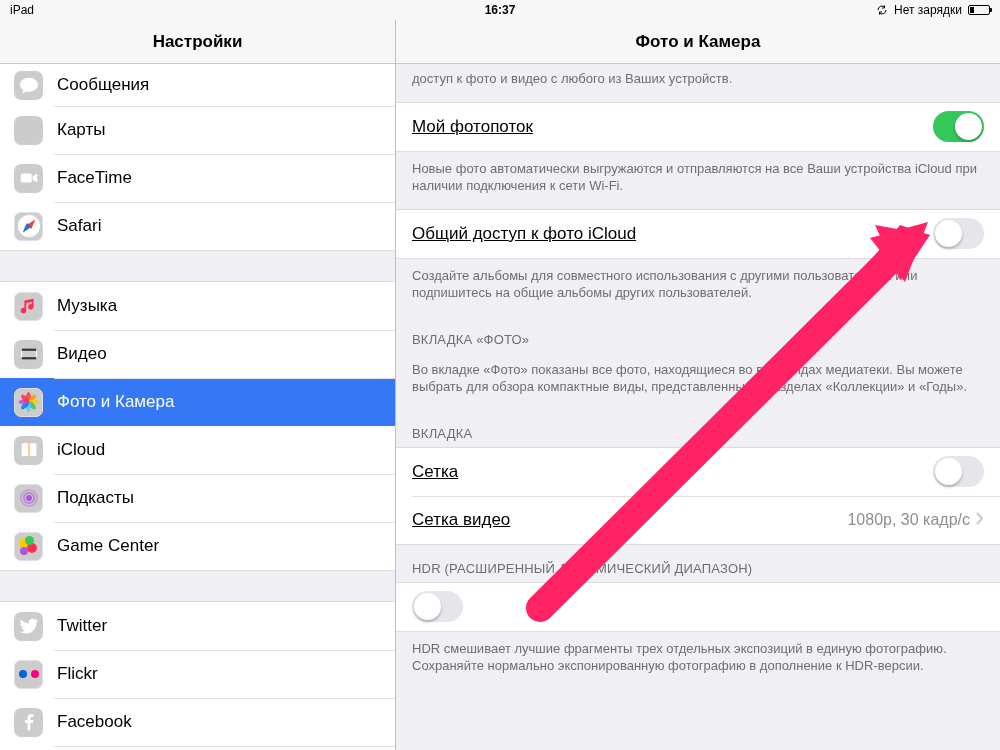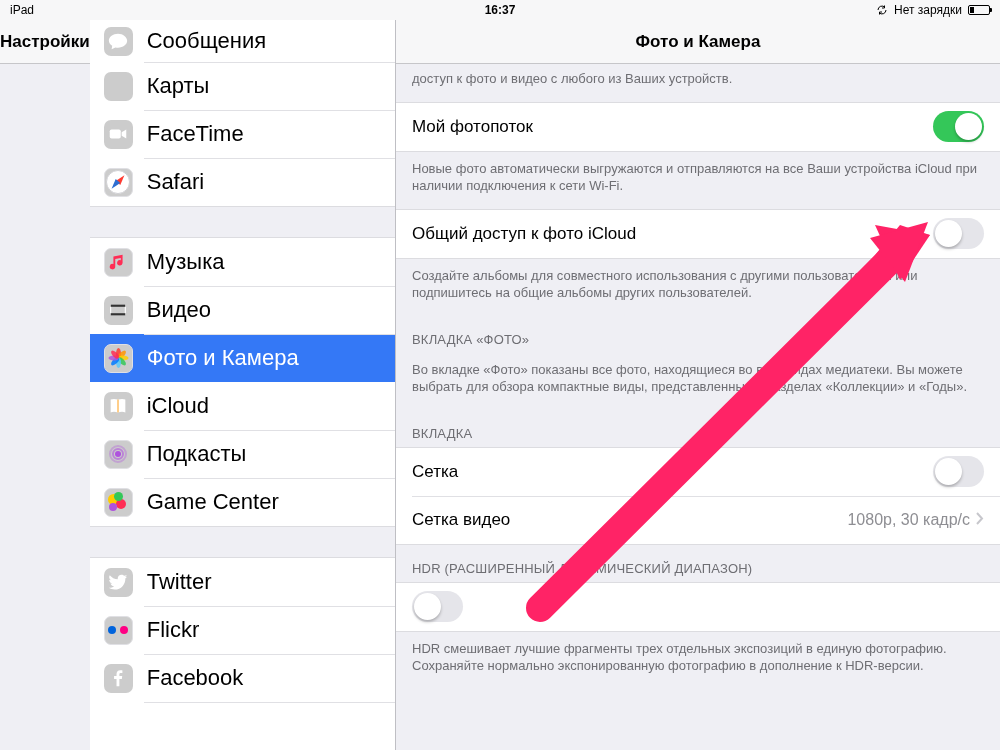--- a/index.html
+++ b/index.html
@@ -7,32 +7,32 @@
   .screen { width: 1000px; height: 750px; position: relative; display: flex; flex-direction: column; }
   .statusbar { height: 20px; background: #f7f7f8; display: flex; align-items: center; justify-content: space-between; padding: 0 10px; font-size: 12px; color: #000; position:relative; }
   .statusbar .center { position: absolute; left: 0; right: 0; text-align: center; pointer-events: none; font-weight:600; }
   .statusbar .right { display: flex; align-items: center; gap: 6px; margin-left:auto; }
   .battery-icon { width:22px; height:10px; border:1px solid #000; border-radius:2px; position:relative; }
   .battery-icon::after { content:""; position:absolute; right:-3px; top:2px; width:2px; height:4px; background:#000; border-radius:0 1px 1px 0;}
   .battery-icon .fill { position:absolute; left:1px; top:1px; bottom:1px; width:20%; background:#000; }
   .sync-icon svg { width:12px; height:12px; display:block; }
 
   .columns { flex:1; display:flex; min-height:0; }
-  .sidebar { width: 396px; border-right:1px solid #bfbfc4; background:#efeff4; display:flex; flex-direction:row; }
+  .sidebar { width: 396px; border-right:1px solid #bfbfc4; background:#efeff4; display:flex; flex-direction:column; }
   .header { height: 44px; display:flex; align-items:center; justify-content:center; background:#f7f7f8; border-bottom:1px solid #c6c6c9; font-weight:600; font-size:17px; }
   .sidebar .list { flex:1; overflow:hidden; }
   .group { margin-top: 0px; background:#fff; border-top:1px solid #dcdce0; border-bottom:1px solid #dcdce0; }
   .group + .group { margin-top: 30px; }
   .row { display:flex; align-items:center; height:48px; padding:0 14px; position:relative; }
   .row + .row::before { content:""; position:absolute; left:54px; right:0; top:0; height:1px; background:#e0e0e4; }
   .row.selected { background:#3478f6; color:#fff; }
   .row.selected + .row::before { display:none; }
   .row .icon { width:29px; height:29px; border-radius:7px; background:#ccc; margin-right:14px; display:flex; align-items:center; justify-content:center; color:#fff; flex-shrink:0; position:relative; overflow:hidden; }
   .row .icon svg { width:22px; height:22px; display:block; }
-  .row .label { font-size:22px; }
+  .row .label { font-size:17px; }
   .row.cut { height:42px; }
 
   
   .ic-messages { background:#34c759; }
   .ic-facetime { background:#34c759; }
   .ic-maps { background:linear-gradient(135deg,#8fd76a 0 40%,#ffe079 40% 55%,#7ec7f6 55% 100%); }
   .ic-safari { background:#fff; border:1px solid #e0e0e4; }
   .ic-music { background:#fff; border:1px solid #e0e0e4; }
   .ic-video { background:linear-gradient(#3bb8ea,#2f9ed6); }
   .ic-photos { background:#fff; border:1px solid #e0e0e4; }
@@ -43,21 +43,21 @@
   .ic-facebook { background:#3b5998; }
   .ic-flickr { background:#fff; border:1px solid #e0e0e4; }
 
   .detail { flex:1; background:#efeff4; display:flex; flex-direction:column; min-width:0; }
   .detail .content { flex:1; overflow:hidden; padding:0; }
   .footer-text { color:#6e6e73; font-size:13px; padding:8px 16px 14px 16px; line-height:1.35; }
   .section-header { color:#6e6e73; font-size:13px; padding:16px 16px 6px 16px; text-transform:none; letter-spacing:0.2px; }
   .cell-group { background:#fff; border-top:1px solid #dcdce0; border-bottom:1px solid #dcdce0; }
   .cell { display:flex; align-items:center; height:48px; padding:0 16px; position:relative; font-size:17px; }
   .cell + .cell::before { content:""; position:absolute; left:16px; right:0; top:0; height:1px; background:#e0e0e4; }
-  .cell .celllabel { flex:1; }
+  .cell .celllabel { flex:1;text-decoration:underline; }
   .cell .value { color:#8e8e93; margin-right:6px; font-size:16px; }
   .chevron { color:#c7c7cc; }
 
   .switch { width:51px; height:31px; border-radius:16px; background:#e5e5ea; position:relative; transition:background .2s; flex-shrink:0; }
   .switch.on { background:#34c759; }
   .switch .knob { position:absolute; top:2px; left:2px; width:27px; height:27px; border-radius:50%; background:#fff; box-shadow:0 2px 3px rgba(0,0,0,.25); transition:left .2s; }
   .switch.on .knob { left:22px; }
 
   
   .arrow-overlay { position:absolute; left:0; top:0; width:1000px; height:750px; pointer-events:none; z-index:50; }

